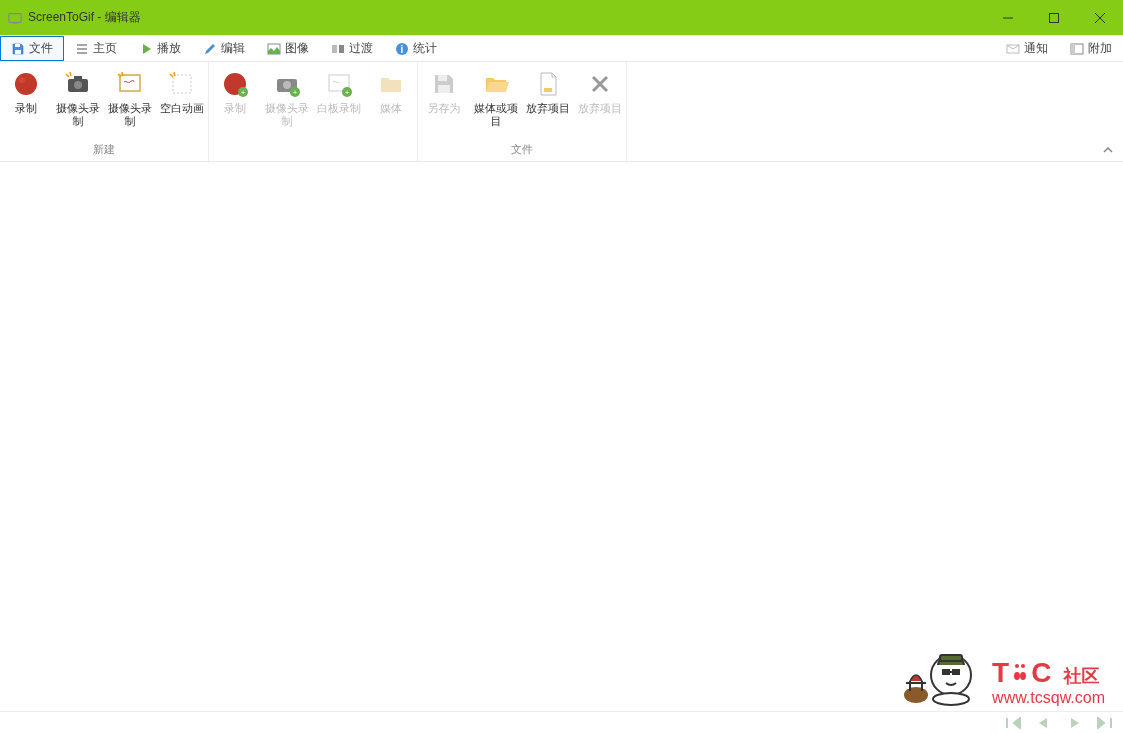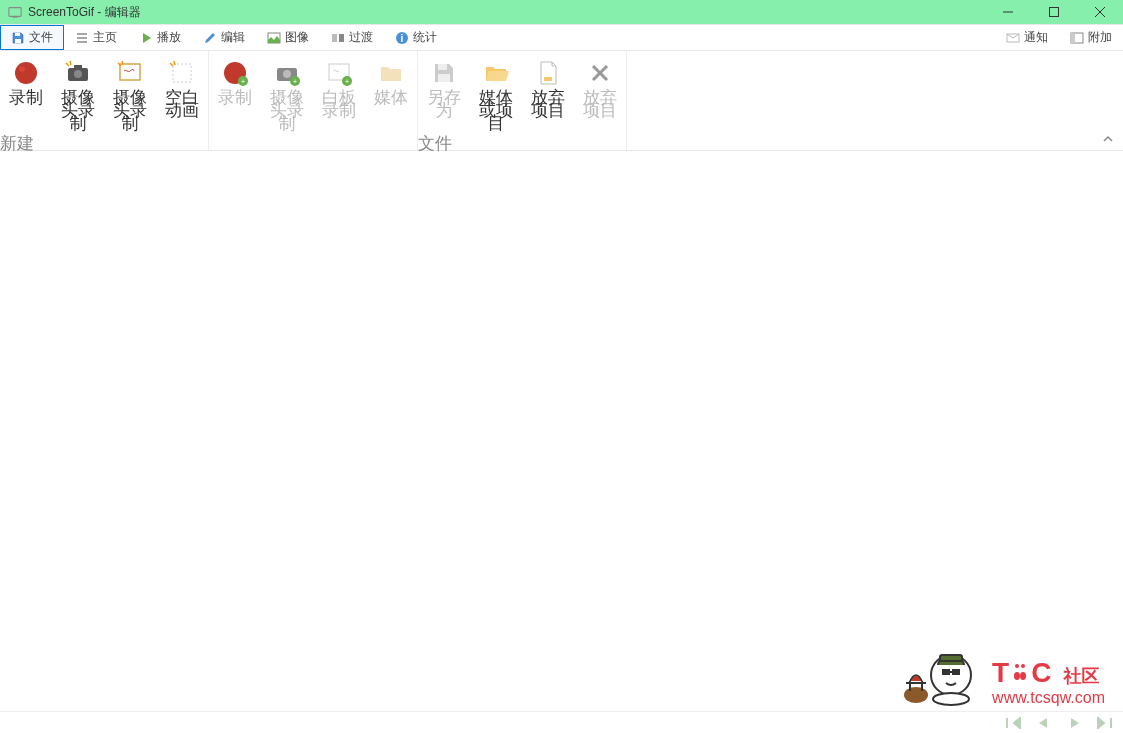--- a/index.html
+++ b/index.html
@@ -1,37 +1,37 @@
 <!DOCTYPE html>
 <html><head>
 <meta charset="utf-8">
 <style>
 * { margin: 0; padding: 0; box-sizing: border-box; font-family: "Microsoft YaHei", "Segoe UI", sans-serif; }
 body { width: 1123px; height: 733px; background: #fff; overflow: hidden; position: relative; }
 
-.titlebar { height: 25px; display: flex; align-items: center; justify-content: space-between; background: #86efac; border-bottom: 1px solid #e8e8e8; }
+.titlebar { height: 36px; display: flex; align-items: center; justify-content: space-between; background: #84cc16; border-bottom: 1px solid #e8e8e8; }
 .titlebar-left { display: flex; align-items: center; gap: 6px; padding-left: 8px; }
 .titlebar-title { font-size: 12px; color: #333; }
 .titlebar-controls { display: flex; }
 .win-btn { width: 46px; height: 30px; display: flex; align-items: center; justify-content: center; background: transparent; border: none; cursor: pointer; }
 
 .tabbar { height: 26px; display: flex; align-items: stretch; background: #fff; border-bottom: 1px solid #e8e8e8; }
 .tabbar-left { display: flex; }
 .tabbar-right { margin-left: auto; display: flex; text-align: center; }
 .tab { display: flex; align-items: center; gap: 4px; padding: 0 10px; font-size: 12px; color: #444; cursor: pointer; border: 1px solid transparent; }
 .tab.active { border: 1px solid #0078d7; background: #f5f9ff; }
 .tab-icon { width: 14px; height: 14px; display: flex; align-items: center; justify-content: center; }
 
 .ribbon { height: 100px; display: flex; background: #fff; border-bottom: 1px solid #e8e8e8; position: relative; }
 .ribbon-group { display: flex; flex-direction: column; border-right: 1px solid #eee; }
 .ribbon-buttons { display: flex; flex: 1; }
-.ribbon-group-label { font-size: 17px; color: #888; padding: 2px 0 4px; }
+.ribbon-group-label { font-size: 11px; color: #888; text-align: center; padding: 2px 0 4px; }
 .rbtn { width: 52px; display: flex; flex-direction: column; align-items: center; padding: 6px 2px 0; cursor: pointer; }
 .rbtn-icon { width: 32px; height: 32px; display: flex; align-items: center; justify-content: center; margin-bottom: 2px; }
-.rbtn-label { font-size: 17px; color: #333; text-align: center; line-height: 13px; }
+.rbtn-label { font-size: 11px; color: #333; text-align: center; line-height: 13px; }
 .rbtn.disabled .rbtn-label { color: #bbb; }
 .rbtn.disabled { cursor: default; }
 .ribbon-collapse { position: absolute; right: 8px; bottom: 4px; cursor: pointer; color: #888; font-size: 14px; }
 
 .workspace { height: 555px; background: #fff; }
 
 .statusbar { position: absolute; bottom: 0; left: 0; right: 0; height: 22px; display: flex; align-items: center; justify-content: flex-end; gap: 12px; padding: 0 10px; background: #fff; border-top: 1px solid #eee; }
 .status-arrow { color: #8bb58b; opacity: 0.6; cursor: pointer; }
 
 .watermark { position: absolute; right: 18px; bottom: 26px; display: flex; align-items: flex-end; gap: 6px; pointer-events: none; }

